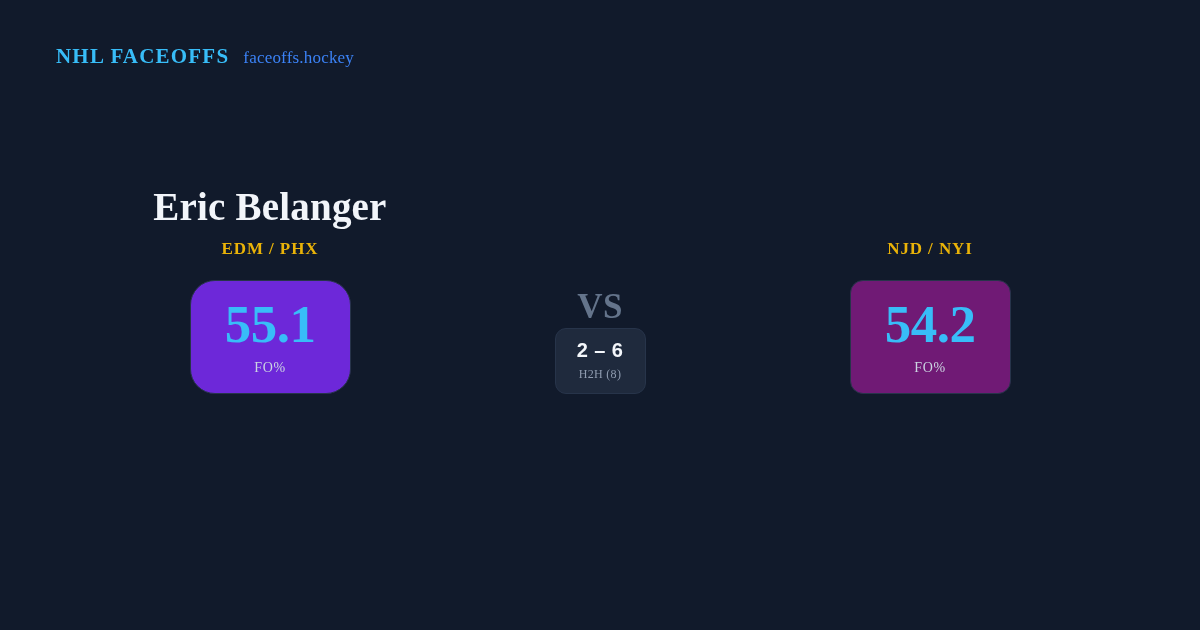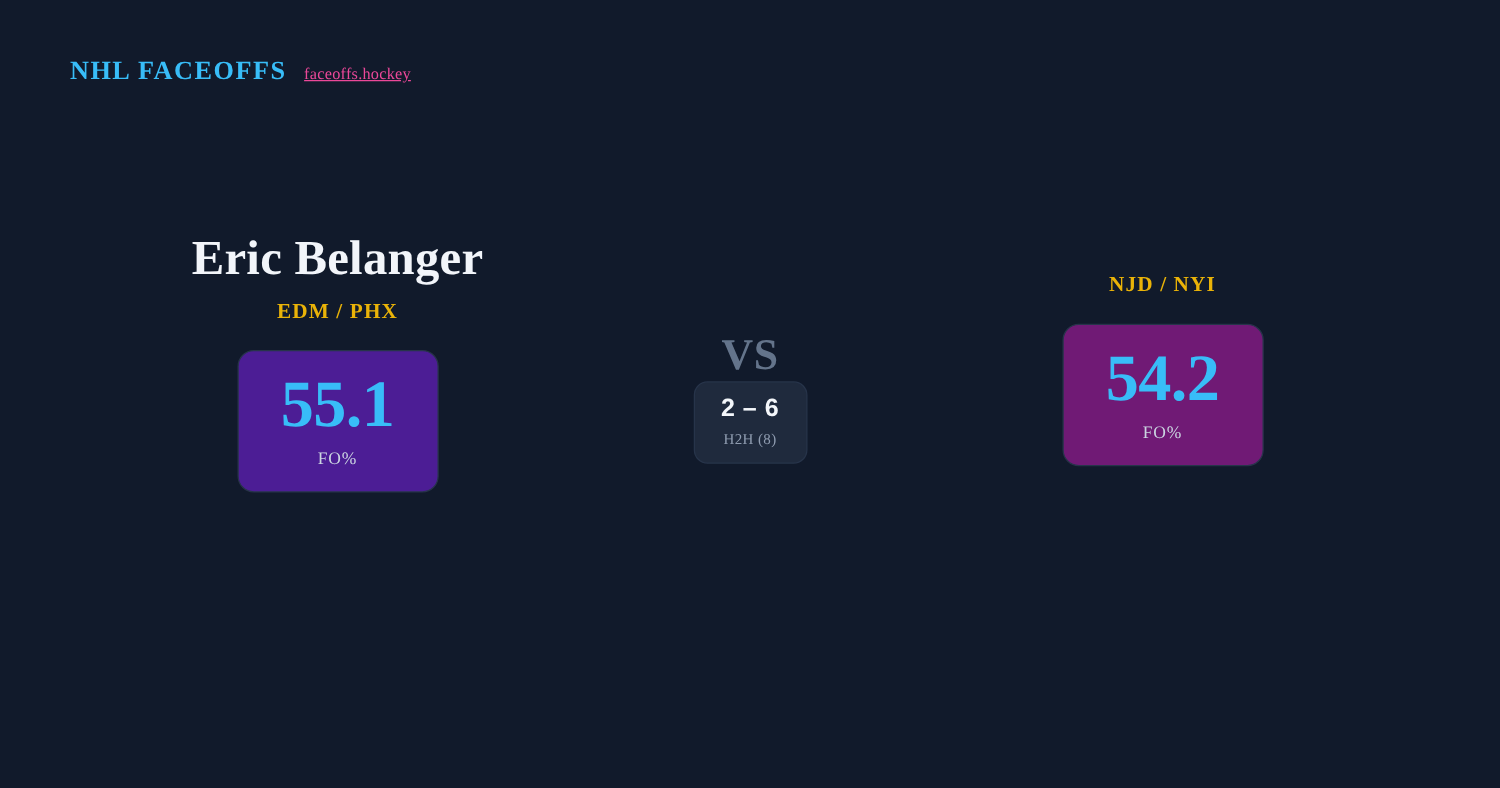--- a/index.html
+++ b/index.html
@@ -36,35 +36,34 @@
   .brand-title {
     font-family: "Liberation Serif", serif;
     font-weight: bold;
     font-size: 21px;
     letter-spacing: 1.2px;
     color: #38bdf8;
     line-height: 1;
   }
   .brand-domain {
     font-family: "Liberation Serif", serif;
-    font-size: 13px;
-    color: #ec4899;
-    line-height: 1;
-    letter-spacing: 0.2px;
-    text-decoration: underline;
+    font-size: 17px;
+    color: #3b82f6;
+    line-height: 1;
+    letter-spacing: 0.2px;
   }
 
   
   .matchup {
     position: absolute;
     left: 0;
     top: 186px;
     width: 1200px;
     display: flex;
-    align-items: center;
+    align-items: flex-end;
     justify-content: center;
   }
   .player-col {
     width: 460px;
     display: flex;
     flex-direction: column;
     align-items: center;
   }
   .player-name {
     font-family: "Liberation Serif", serif;
@@ -227,21 +226,21 @@
   <div class="brand-bar">
     <span class="brand-title" style="color: rgb(56, 189, 248);">NHL FACEOFFS</span>
     <span class="brand-domain">faceoffs.hockey</span>
   </div>
 
   <div class="matchup">
 
     <div class="player-col">
       <div class="player-name">Eric Belanger</div>
       <div class="player-teams">EDM / PHX</div>
-      <div class="stat-card" style="background: #4c1d95;">
+      <div class="stat-card" style="background: #6d28d9; border-radius: 25px;">
         <div class="stat-value" style="color: rgb(56, 189, 248);">55.1</div>
         <div class="stat-label">FO%</div>
       </div>
     </div>
 
     <div class="vs-col">
       <div class="vs-text">VS</div>
       <div class="h2h-card" style="background: rgb(31, 42, 61);">
         <div class="h2h-score">2 – 6</div>
         <div class="h2h-label">H2H (8)</div>

